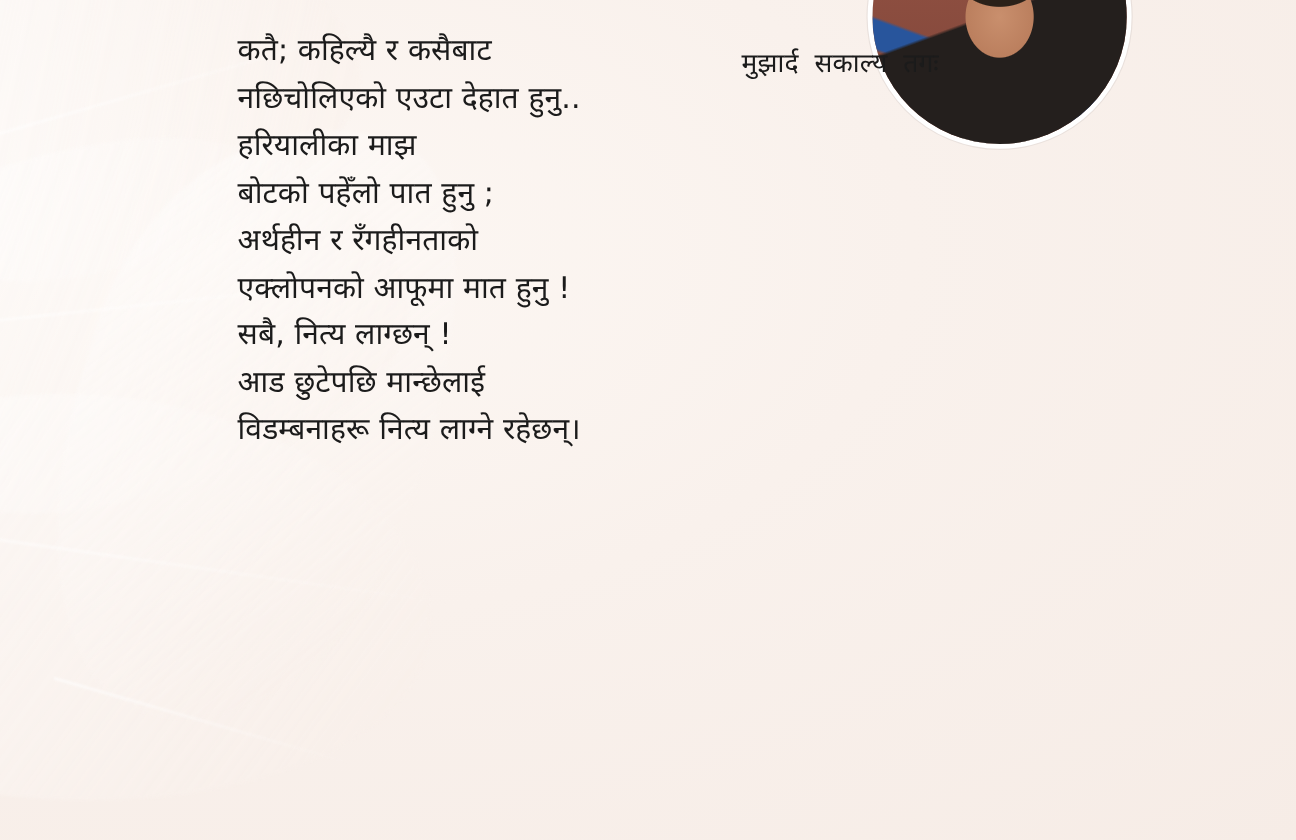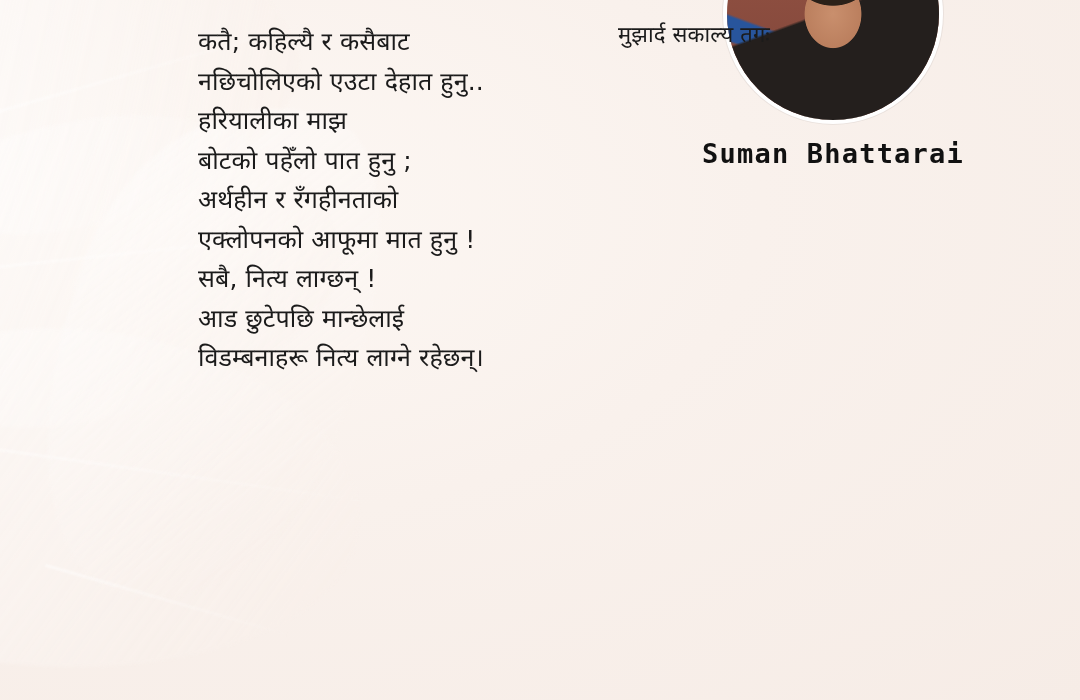--- a/index.html
+++ b/index.html
@@ -171,32 +171,31 @@
   <div class="vein v3"></div>
   <div class="vein v4"></div>
 </div>
 
 <div class="page">
 
   <div class="author-block">
     <div class="avatar-ring">
       <div class="avatar-photo"></div>
     </div>
-    <div class="author-name">Suman Bhattarai</div>
   </div>
 
   <div class="left-col">
     <div class="poem poem-left">कतै; कहिल्यै र कसैबाट
 नछिचोलिएको एउटा देहात हुनु..
 हरियालीका माझ
 बोटको पहेँलो पात हुनु ;
 अर्थहीन र रँगहीनताको
 एक्लोपनको आफूमा मात हुनु !
 सबै, नित्य लाग्छन् !
 आड छुटेपछि मान्छेलाई
 विडम्बनाहरू नित्य लाग्ने रहेछन्।</div>
   </div>
 
   <div class="right-col">
-    <div class="poem poem-right" style="margin-top:18px;">मुझार्द सकाल्य तगः</div>
+    <div class="poem poem-right" style="margin-top:38px;font-family:Liberation Mono, monospace;">मुझार्द सकाल्य तगः</div>
   </div>
 
 </div>
 
 </body></html>

